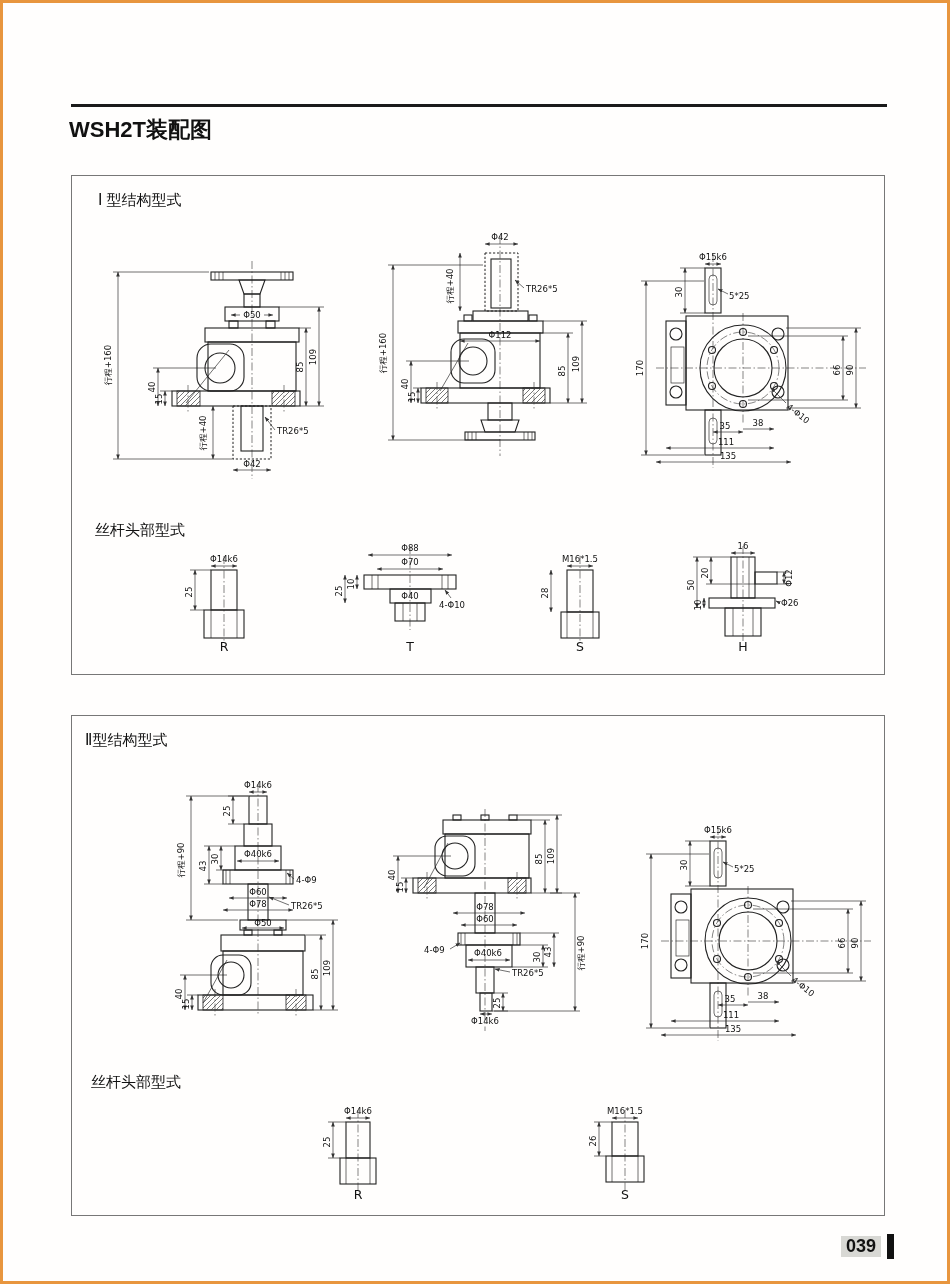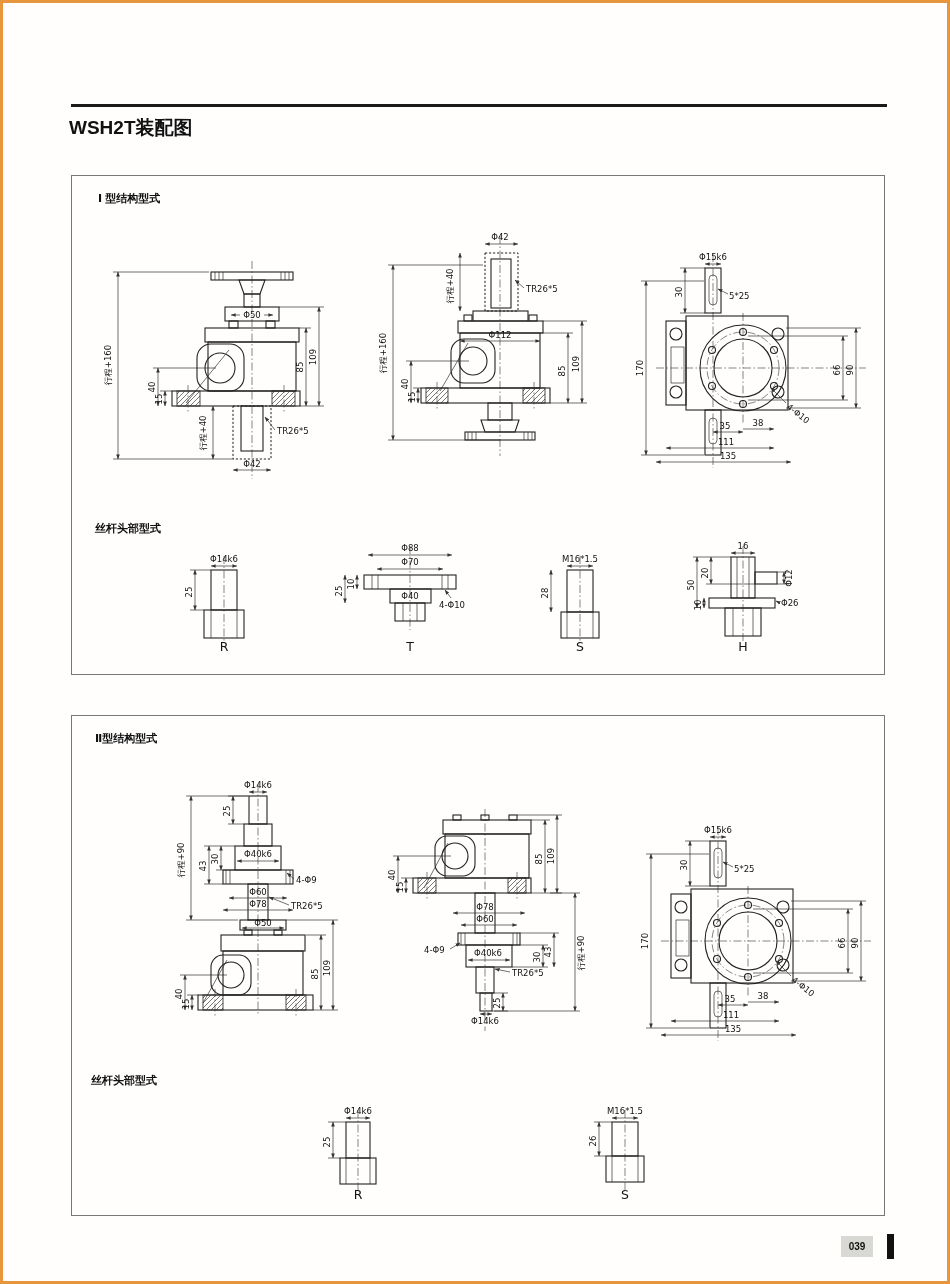--- a/index.html
+++ b/index.html
@@ -1,38 +1,38 @@
 <!DOCTYPE html>
 <html><head>
 <meta charset="utf-8">
 <style>
   html,body{margin:0;padding:0;background:#fff;}
   .page{position:relative;width:950px;height:1284px;background:#fffefd;border:3px solid #e8963e;
         box-sizing:border-box;font-family:"Liberation Sans","DejaVu Sans",sans-serif;overflow:hidden;}
   .rule{position:absolute;left:68px;top:101px;width:816px;height:3px;background:#1a1a1a;}
-  .title{position:absolute;left:66px;top:112px;font-size:19px;font-weight:bold;color:#111;}
+  .title{position:absolute;left:66px;top:112px;font-size:22px;font-weight:bold;color:#111;}
   .sec-box{position:absolute;left:68px;width:814px;border:1.4px solid #777;background:transparent;box-sizing:border-box;}
   #box1{top:172px;height:500px;}
   #box2{top:712px;height:501px;}
-  .sec-label{position:absolute;font-size:11px;font-weight:bold;color:#111;}
+  .sec-label{position:absolute;font-size:15px;font-weight:normal;color:#111;}
   .abs{position:absolute;}
   svg text{font-family:"DejaVu Sans","Liberation Sans",sans-serif;font-size:8.5px;fill:#111;text-anchor:middle;}
   svg text.ta-s{text-anchor:start;}
   svg text.lbl{font-size:12.5px;}
   .ol{fill:none;stroke:#222;stroke-width:1.1;}
   .tn{fill:none;stroke:#222;stroke-width:0.65;}
   .dm{fill:none;stroke:#333;stroke-width:0.7;}
   .cl{fill:none;stroke:#333;stroke-width:0.6;stroke-dasharray:8 2.5 1.5 2.5;}
   .dt{fill:none;stroke:#222;stroke-width:1;stroke-dasharray:2.2 1.8;}
   .hx{fill:url(#hch);stroke:#222;stroke-width:0.8;}
   .wm{position:absolute;left:86px;top:596px;font-size:208px;line-height:1.1;
       font-family:"DejaVu Serif","Liberation Serif",serif;color:rgba(238,88,88,0.45);
       letter-spacing:-12px;white-space:nowrap;z-index:40;pointer-events:none;font-weight:normal;}
-  .pagenum{position:absolute;left:838px;top:1233px;width:32px;height:21px;background:#d8d8d4;
-           text-align:center;font-size:10px;font-weight:bold;line-height:21px;color:#111;}
+  .pagenum{position:absolute;left:838px;top:1233px;width:40px;height:21px;background:#d8d8d4;
+           text-align:center;font-size:18px;font-weight:bold;line-height:21px;color:#111;}
   .pagebar{position:absolute;left:884px;top:1231px;width:7px;height:25px;background:#111;}
 </style>
 </head>
 <body>
 
 <div class="page">
 
   <svg width="0" height="0" style="position:absolute" aria-hidden="true">
     <defs>
       <marker id="ah" viewBox="0 0 8 8" markerWidth="7" markerHeight="7" refX="7.5" refY="4" orient="auto-start-reverse">
@@ -45,21 +45,21 @@
   </svg>
 
   <div class="rule"></div>
   <div class="title">WSH2T装配图</div>
 
   <div class="sec-box" id="box1"></div>
   <div class="sec-label" style="left:95px;top:188px;">Ⅰ 型结构型式</div>
   <div class="sec-label" style="left:92px;top:518px;">丝杆头部型式</div>
 
   <div class="sec-box" id="box2"></div>
-  <div class="sec-label" style="left:92px;top:728px;">Ⅱ型结构型式</div>
+  <div class="sec-label" style="left:82px;top:728px;">Ⅱ型结构型式</div>
   <div class="sec-label" style="left:88px;top:1070px;">丝杆头部型式</div>
 
   <svg class="abs" style="left:95px;top:250px;" width="250" height="232" viewBox="0 0 250 232">
     <g>
       <path class="cl" d="M154,8 V226"></path>
       <rect class="ol" x="113" y="19" width="82" height="8"></rect>
       <path class="tn" d="M117,19 V27 M121,19 V27 M125,19 V27 M183,19 V27 M187,19 V27 M191,19 V27"></path>
       <path class="ol" d="M141,27 H167 L162,41 H146 Z"></path>
       <rect class="ol" x="146" y="41" width="16" height="13"></rect>
       <rect class="ol" x="127" y="54" width="54" height="14"></rect>

